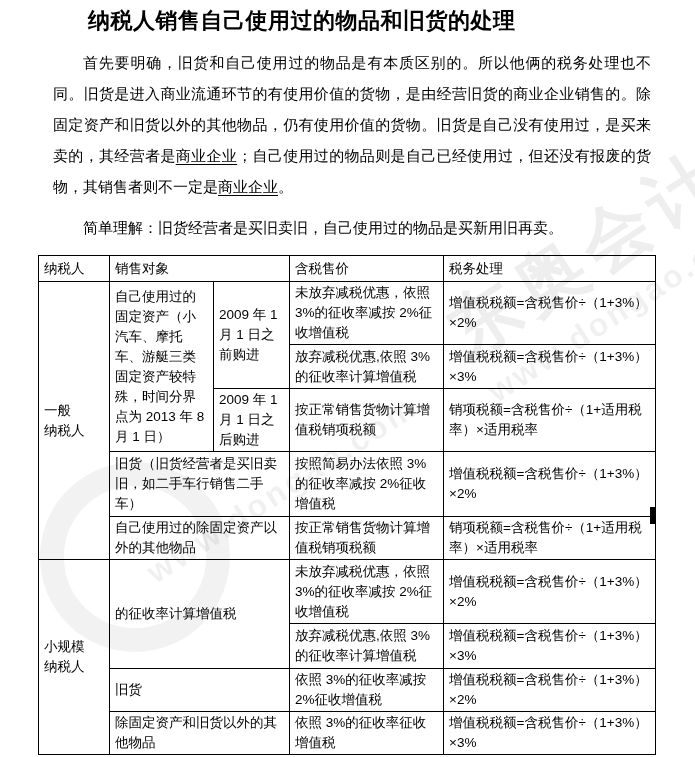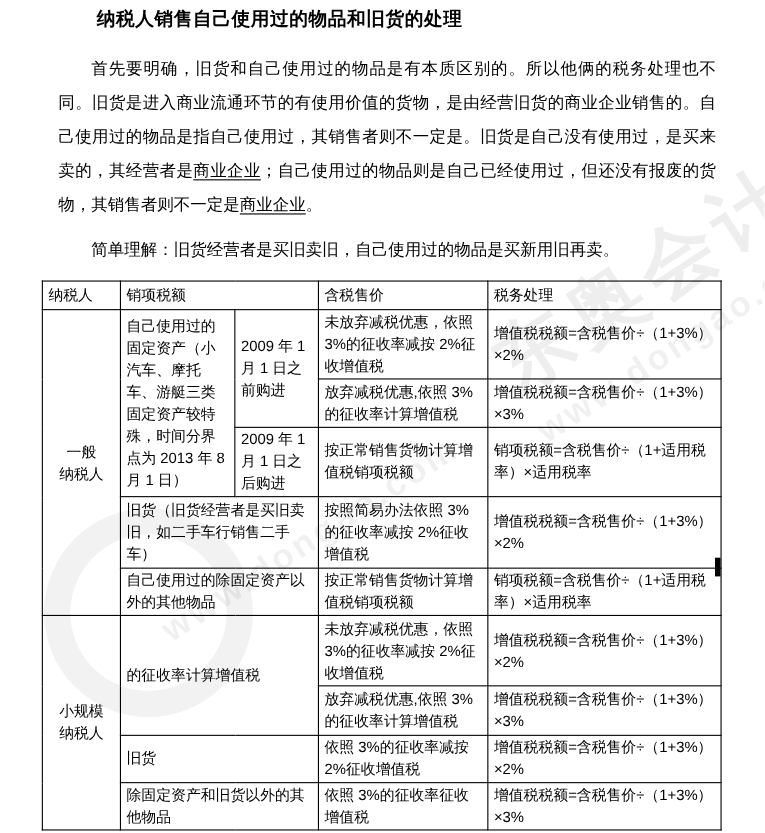--- a/index.html
+++ b/index.html
@@ -9,33 +9,33 @@
 
   
   .wm { position:absolute; z-index:0; pointer-events:none; }
   .wm-rot { transform:rotate(-33deg); transform-origin:left top; }
   .wm-brand { font-size:70px; font-weight:bold; letter-spacing:8px; color:rgba(0,0,0,0.065); white-space:nowrap; }
   .wm-domain { font-size:32px; font-weight:bold; letter-spacing:3px; color:rgba(0,0,0,0.06); white-space:nowrap; }
   .wm-ring { width:190px; height:190px; border:24px solid rgba(0,0,0,0.05); border-radius:50%; }
 
   .content { position:relative; z-index:1; }
 
-  h1.doc-title { position:absolute; left:88px; top:6px; font-size:17px; font-weight:bold; letter-spacing:0.5px; }
+  h1.doc-title { position:absolute; left:88px; top:6px; font-size:22px; font-weight:bold; letter-spacing:0.5px; }
 
   p.intro { position:absolute; left:53px; top:47px; width:598px;
             font-size:15px; line-height:31px; text-align:justify; text-indent:2em; }
   p.intro .u { text-decoration:underline; text-underline-offset:3px; }
 
   p.note { position:absolute; left:53px; top:217px; width:598px; font-size:15px; line-height:22px; text-indent:2em; }
 
   table.taxtbl { position:absolute; left:38px; top:255px; width:617px;
                  border-collapse:collapse; table-layout:fixed; background:transparent; }
   table.taxtbl td { border:1px solid #000; font-size:13.5px; line-height:20px;
                     padding:1px 5px; vertical-align:middle; word-break:break-all; }
-  td.c { text-align:center; white-space:pre-line; padding:1px 2px; }
+  td.c { white-space:pre-line; padding:1px 2px; }
 
   .cursor-mark { position:absolute; left:650px; top:507px; width:5px; height:17px; background:#000; z-index:2; }
 </style>
 </head>
 <body>
 
 <div class="page">
 
   <div class="wm" style="left:430px; top:300px;">
     <div class="wm-rot">
@@ -46,36 +46,36 @@
   <div class="wm wm-ring" style="left:40px; top:462px;"></div>
   <div class="wm" style="left:140px; top:560px;">
     <div class="wm-rot">
       <div class="wm-domain">www.dongao.com</div>
     </div>
   </div>
 
   <div class="content">
     <h1 class="doc-title">纳税人销售自己使用过的物品和旧货的处理</h1>
 
-    <p class="intro"><span>首先要明确，旧货和自己使用过的物品是有本质区别的。所以他俩的税务处理也不同。旧货是进入商业流通环节的有使用价值的货物，是由经营旧货的商业企业销售的。自己使用过的物品是指自己使用过，其销售者则不一定是。旧货是自己没有使用过，是买来卖的，其经营者是</span><span class="u">商业企业</span><span>；自己使用过的物品则是自己已经使用过，但还没有报废的货物，其销售者则不一定是</span><span class="u">商业企业</span><span>。</span></p>
+    <p class="intro"><span>首先要明确，旧货和自己使用过的物品是有本质区别的。所以他俩的税务处理也不同。旧货是进入商业流通环节的有使用价值的货物，是由经营旧货的商业企业销售的。除固定资产和旧货以外的其他物品，仍有使用价值的货物。旧货是自己没有使用过，是买来卖的，其经营者是</span><span class="u">商业企业</span><span>；自己使用过的物品则是自己已经使用过，但还没有报废的货物，其销售者则不一定是</span><span class="u">商业企业</span><span>。</span></p>
 
     <p class="note">简单理解：旧货经营者是买旧卖旧，自己使用过的物品是买新用旧再卖。</p>
 
     <table class="taxtbl">
       <colgroup>
         <col style="width:71px">
           <col style="width:104px">
           <col style="width:76px">
           <col style="width:154px">
           <col style="width:212px">
       </colgroup>
       <tbody>
         <tr style="height:26px">
           <td>纳税人</td>
-          <td colspan="2">销项税额</td>
+          <td colspan="2">销售对象</td>
           <td>含税售价</td>
           <td>税务处理</td>
         </tr>
         <tr style="height:60px">
           <td rowspan="5" class="c">一般
 纳税人</td>
           <td rowspan="3">自己使用过的固定资产（小汽车、摩托车、游艇三类固定资产较特殊，时间分界点为 2013 年 8 月 1 日）</td>
           <td rowspan="2">2009 年 1 月 1 日之前购进</td>
           <td>未放弃减税优惠，依照 3%的征收率减按 2%征收增值税</td>
           <td>增值税税额=含税售价÷（1+3%）×2%</td>

